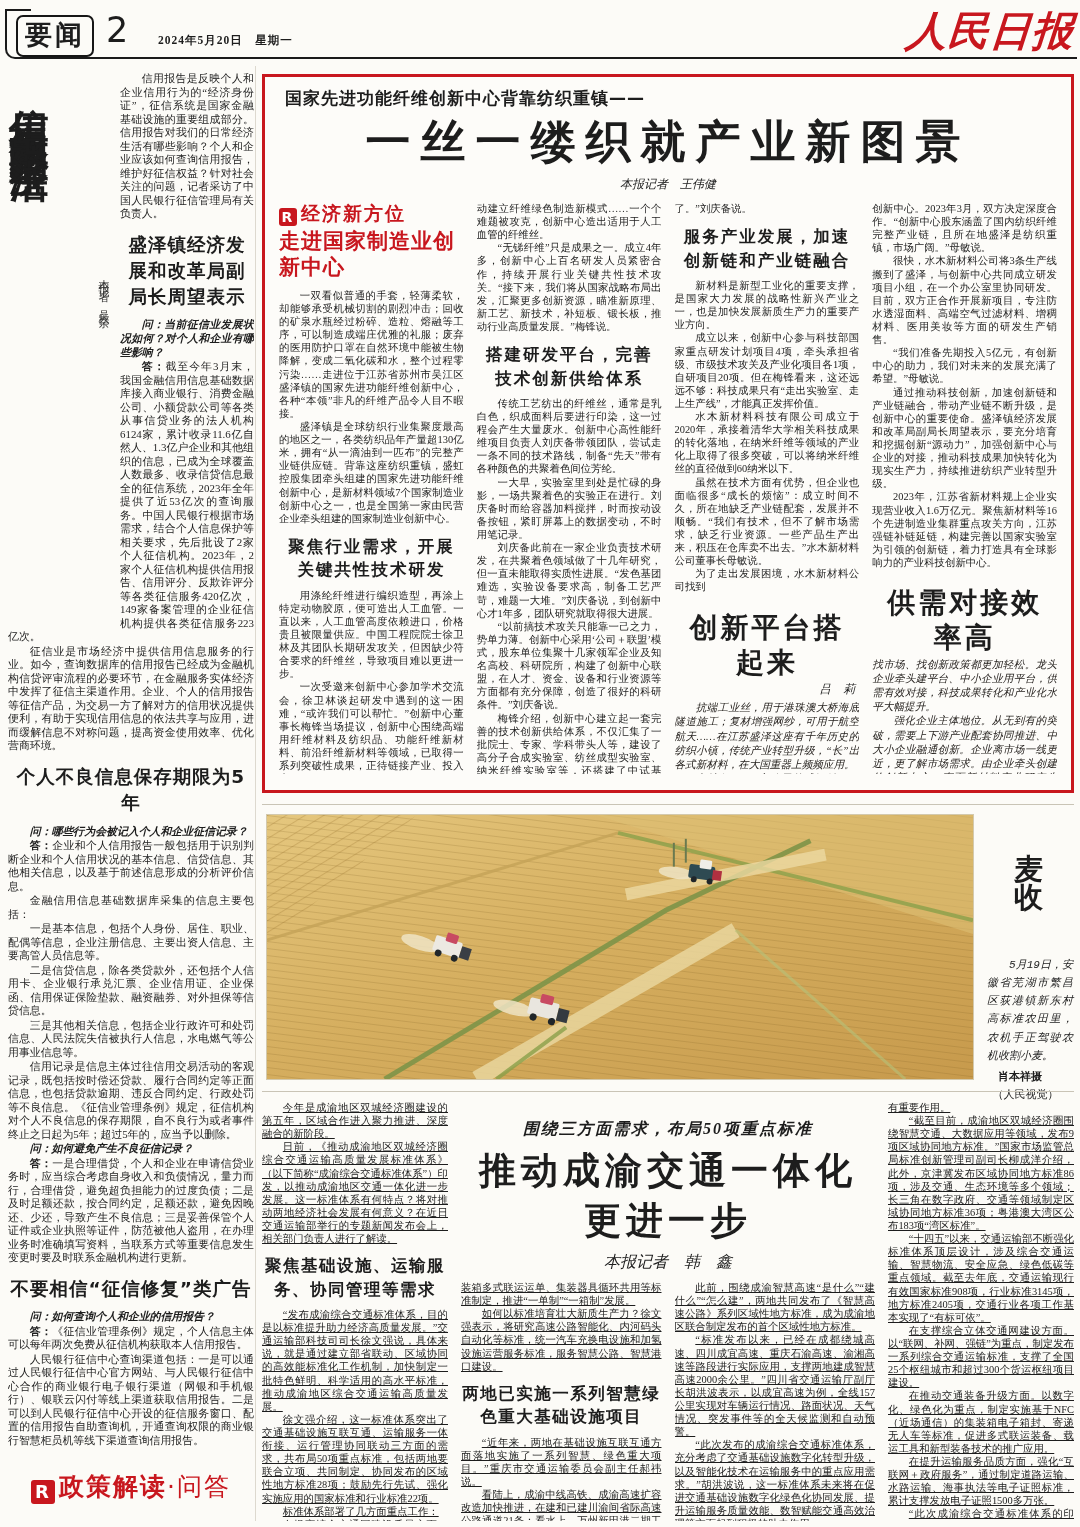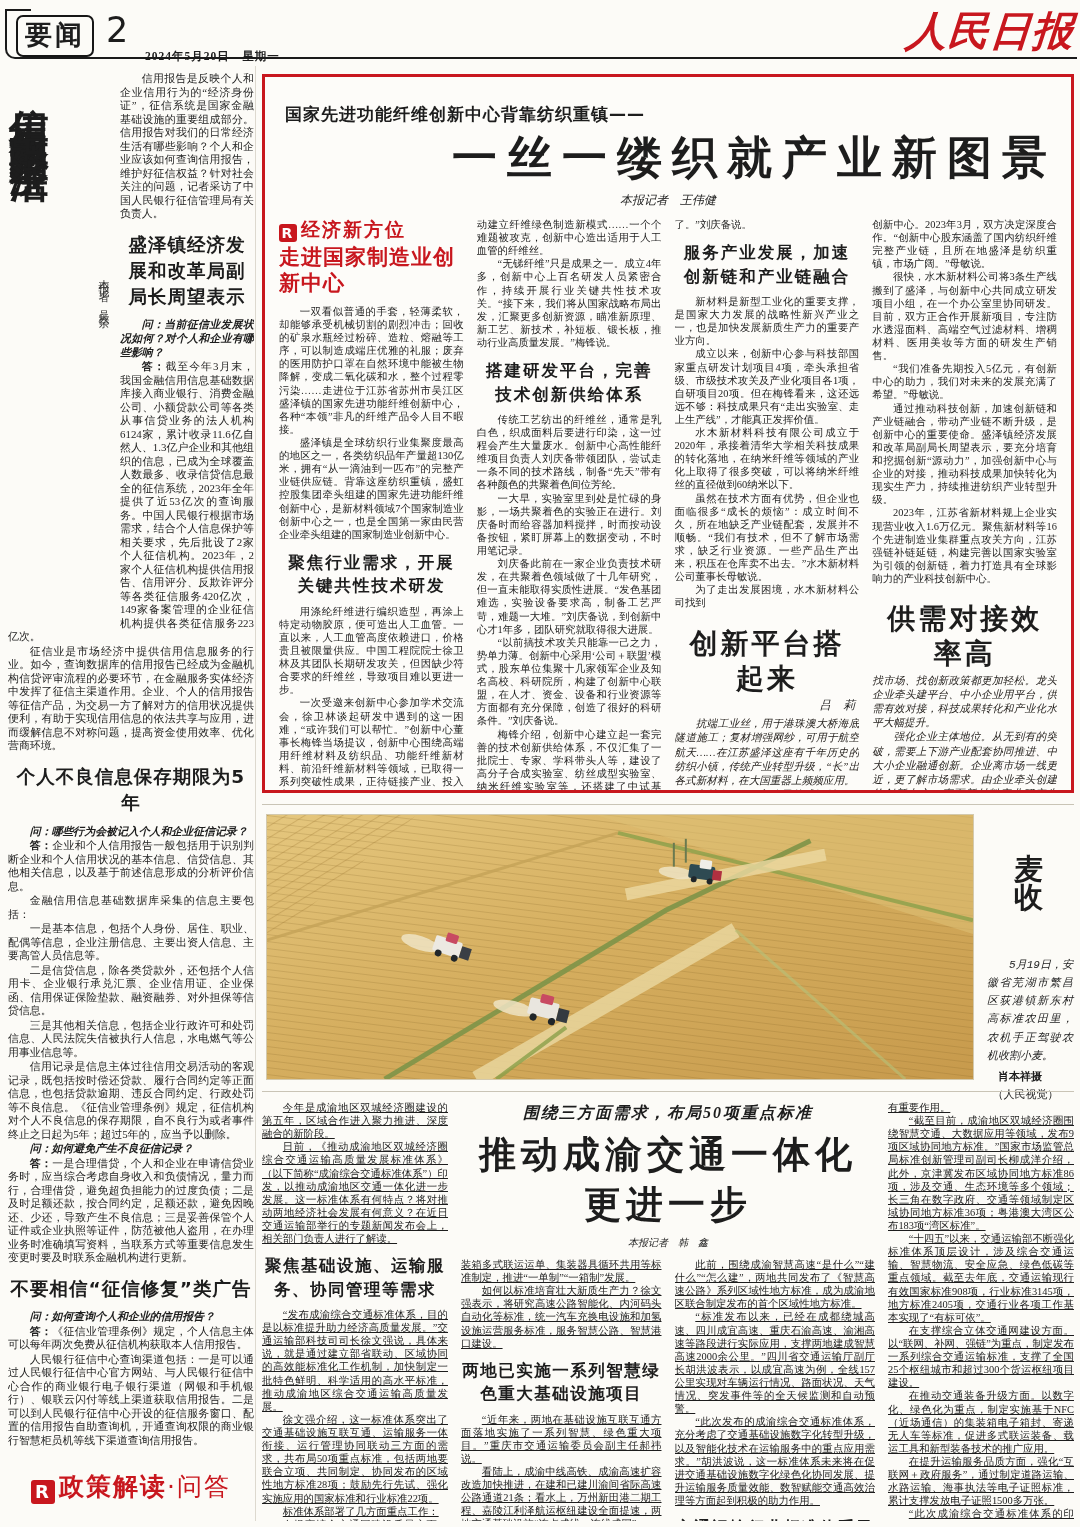--- a/index.html
+++ b/index.html
@@ -5,21 +5,21 @@
   html,body{margin:0;padding:0;background:#9a9a96;}
   #page{position:relative;width:1080px;height:1527px;margin:0 auto;background:#fcfbf7;overflow:hidden;
         font-family:"Liberation Serif","DejaVu Serif",serif;color:#1d1d1d;}
   
   .hdr-frame{position:absolute;left:5px;top:9px;width:1070px;height:48px;
              border-left:2px solid #1a1a1a;border-bottom:2.5px solid #1a1a1a;border-bottom-left-radius:10px;}
   .hdr-tick{position:absolute;left:5px;top:9px;width:26px;height:2px;background:#1a1a1a;}
   .sec-box{position:absolute;left:16px;top:15px;border:2.5px solid #161616;border-radius:7px;padding:0 7px 2px;
            font-family:"DejaVu Sans","Liberation Sans",sans-serif;font-weight:bold;font-size:27px;letter-spacing:3px;}
   .pagenum{position:absolute;left:106px;top:10px;font-family:"DejaVu Sans","Liberation Sans",sans-serif;font-size:35px;}
-  .dateline{position:absolute;left:145px;top:33px;font-size:11.5px;font-weight:bold;letter-spacing:1px;margin-top:16px;}
+  .dateline{position:absolute;left:158px;top:33px;font-size:11.5px;font-weight:bold;letter-spacing:1px;}
   .masthead{position:absolute;right:6px;top:4px;font-size:41px;font-weight:900;font-style:italic;color:#c8171e;
             font-family:"DejaVu Serif","Liberation Serif",serif;letter-spacing:1px;transform:skewX(-4deg);}
   .vdiv{position:absolute;left:255px;top:66px;height:1455px;width:1px;background:#ddd9cf;}
   
   .bp{margin:0;text-align:justify;text-indent:2em;}
   .nc{text-indent:0;}
   .qa{font-weight:bold;font-style:italic;}
   .bp b{font-weight:bold;}
   .kai{font-style:italic;color:#26221f;}
   .shead{font-family:"DejaVu Sans","Liberation Sans",sans-serif;font-weight:bold;text-align:center;line-height:1.42;}
@@ -39,25 +39,25 @@
           font-family:"DejaVu Sans","Liberation Sans",sans-serif;font-weight:900;font-size:39px;
           letter-spacing:5px;line-height:1;}
   .vbyline{position:absolute;right:2px;top:198px;writing-mode:vertical-rl;text-orientation:upright;
            font-size:11px;letter-spacing:4px;color:#333;}
   .policy-badge{margin-top:10px;text-align:center;color:#c8171e;font-family:"DejaVu Sans","Liberation Sans",sans-serif;
                 font-weight:bold;font-size:25px;letter-spacing:2px;}
   .policy-badge .ricon{width:24px;height:24px;line-height:24px;font-size:18px;vertical-align:-3px;}
   .pb-sub{font-weight:normal;}
   
   .fiber{position:absolute;left:262px;top:74px;width:812px;height:719px;border:3px solid #c8171e;
-         background:#fdfcf9;box-sizing:border-box;padding:26px 14px;}
+         background:#fdfcf9;box-sizing:border-box;padding:10px 14px;}
   .f-kicker{font-family:"DejaVu Sans","Liberation Sans",sans-serif;font-weight:bold;font-size:17px;
             letter-spacing:1px;margin:0 0 2px 6px;}
   .f-headline{font-family:Liberation Serif, serif;font-weight:900;font-size:45px;
-              letter-spacing:10px;text-align:right;margin:2px 0 4px;}
+              letter-spacing:10px;text-align:center;margin:2px 0 4px;}
   .f-byline{text-align:center;font-size:12px;font-style:italic;margin-bottom:9px;}
   .fiber-cols{display:flex;gap:13px;height:572px;overflow:hidden;}
   .fcol{flex:1 1 0;overflow:hidden;font-size:10.4px;line-height:1.26;}
   .fcol .bp{margin:0;}
   .fcol .shead{font-size:16.5px;letter-spacing:2px;margin:10px 0 7px;}
   .fcol .kai{font-size:10.6px;line-height:1.34;}
   .econ-badge{color:#c8171e;font-family:"DejaVu Sans","Liberation Sans",sans-serif;font-weight:bold;margin:0 0 8px;}
   .econ-l1{font-size:19px;letter-spacing:2px;}
   .econ-l2{font-size:21px;letter-spacing:1px;margin-top:2px;}
   
@@ -73,24 +73,24 @@
   .photo-cap p{margin:0;}
   .photo-cap .cap-text{text-indent:2em;font-family:Liberation Mono, monospace;}
   .photo-cap .cap-credit{font-weight:bold;text-indent:1em;margin-top:2px;font-style:normal;}
   .photo-cap .cap-credit2{text-indent:0.5em;font-style:normal;}
   
   .mid-rule{position:absolute;left:262px;top:1091px;width:812px;height:1px;background:#c9c4b6;}
   .transport{position:absolute;left:262px;top:1101px;width:812px;height:420px;display:flex;gap:13px;overflow:hidden;}
   .tcol{flex:0 0 186px;overflow:hidden;font-size:10.4px;line-height:1.26;}
   .tmid{flex:1 1 auto;display:flex;flex-direction:column;overflow:hidden;}
   .t-headblock{text-align:center;padding:2px 0 8px;}
-  .t-kicker{font-size:16px;font-weight:bold;font-style:italic;letter-spacing:2px;margin:0 0 6px;}
+  .t-kicker{font-size:16px;font-weight:bold;font-style:italic;letter-spacing:2px;margin:16px 0 6px;}
   .t-headline{font-family:"DejaVu Sans","Liberation Sans",sans-serif;font-weight:900;font-size:37px;
               letter-spacing:5px;margin:0 0 6px;}
-  .t-byline{font-size:10px;font-style:italic;font-family:Liberation Serif, serif;}
+  .t-byline{font-size:16px;font-style:italic;font-family:Liberation Serif, serif;}
   .t-cols{display:flex;gap:13px;flex:1;overflow:hidden;}
   .tcol2{flex:1 1 0;overflow:hidden;font-size:10.4px;line-height:1.26;}
   .transport .bp{margin:0;text-decoration:underline;}
   .transport .shead{font-size:16.5px;letter-spacing:1.5px;margin:9px 0 7px;}
 </style>
 </head>
 <body>
 
 <div id="page">
 

